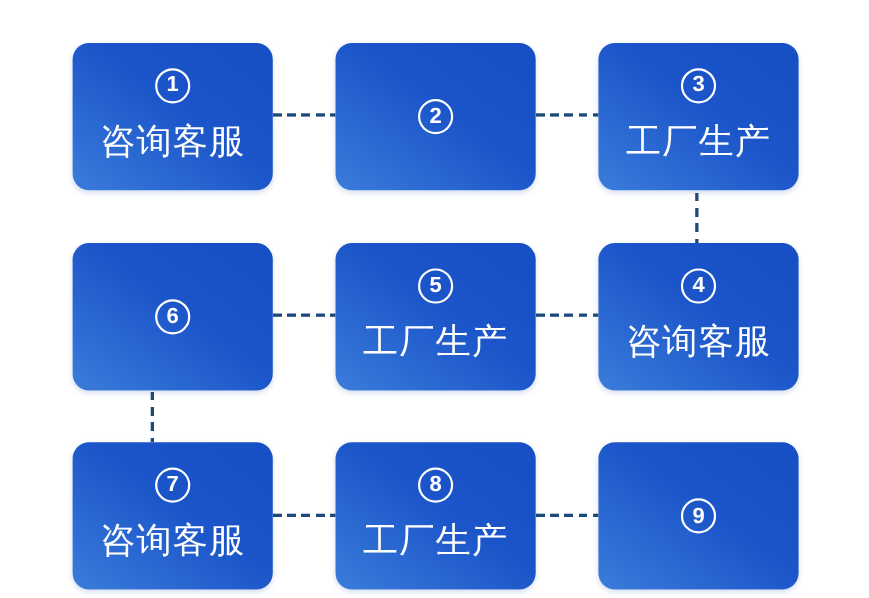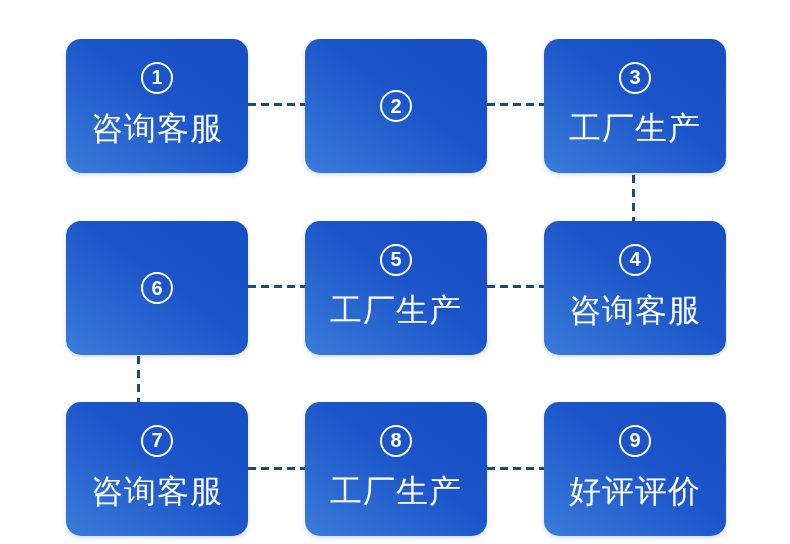--- a/index.html
+++ b/index.html
@@ -96,21 +96,20 @@
   <div class="step r2 c0">
     <span class="num">7</span>
     <div class="label">咨询客服</div>
   </div>
   <div class="step r2 c1">
     <span class="num">8</span>
     <div class="label">工厂生产</div>
   </div>
   <div class="step r2 c2">
     <span class="num">9</span>
-    <div class="label">好评评价</div>
   </div>
 
   <div class="h-conn" style="left:248px; top:103px;"></div>
   <div class="h-conn" style="left:487px; top:103px;"></div>
   <div class="v-conn" style="left:632px; top:175px; height:46px;"></div>
   <div class="h-conn" style="left:487px; top:285px;"></div>
   <div class="h-conn" style="left:248px; top:285px;"></div>
   <div class="v-conn" style="left:137px; top:356px; height:46px;"></div>
   <div class="h-conn" style="left:248px; top:467px;"></div>
   <div class="h-conn" style="left:487px; top:467px;"></div>

